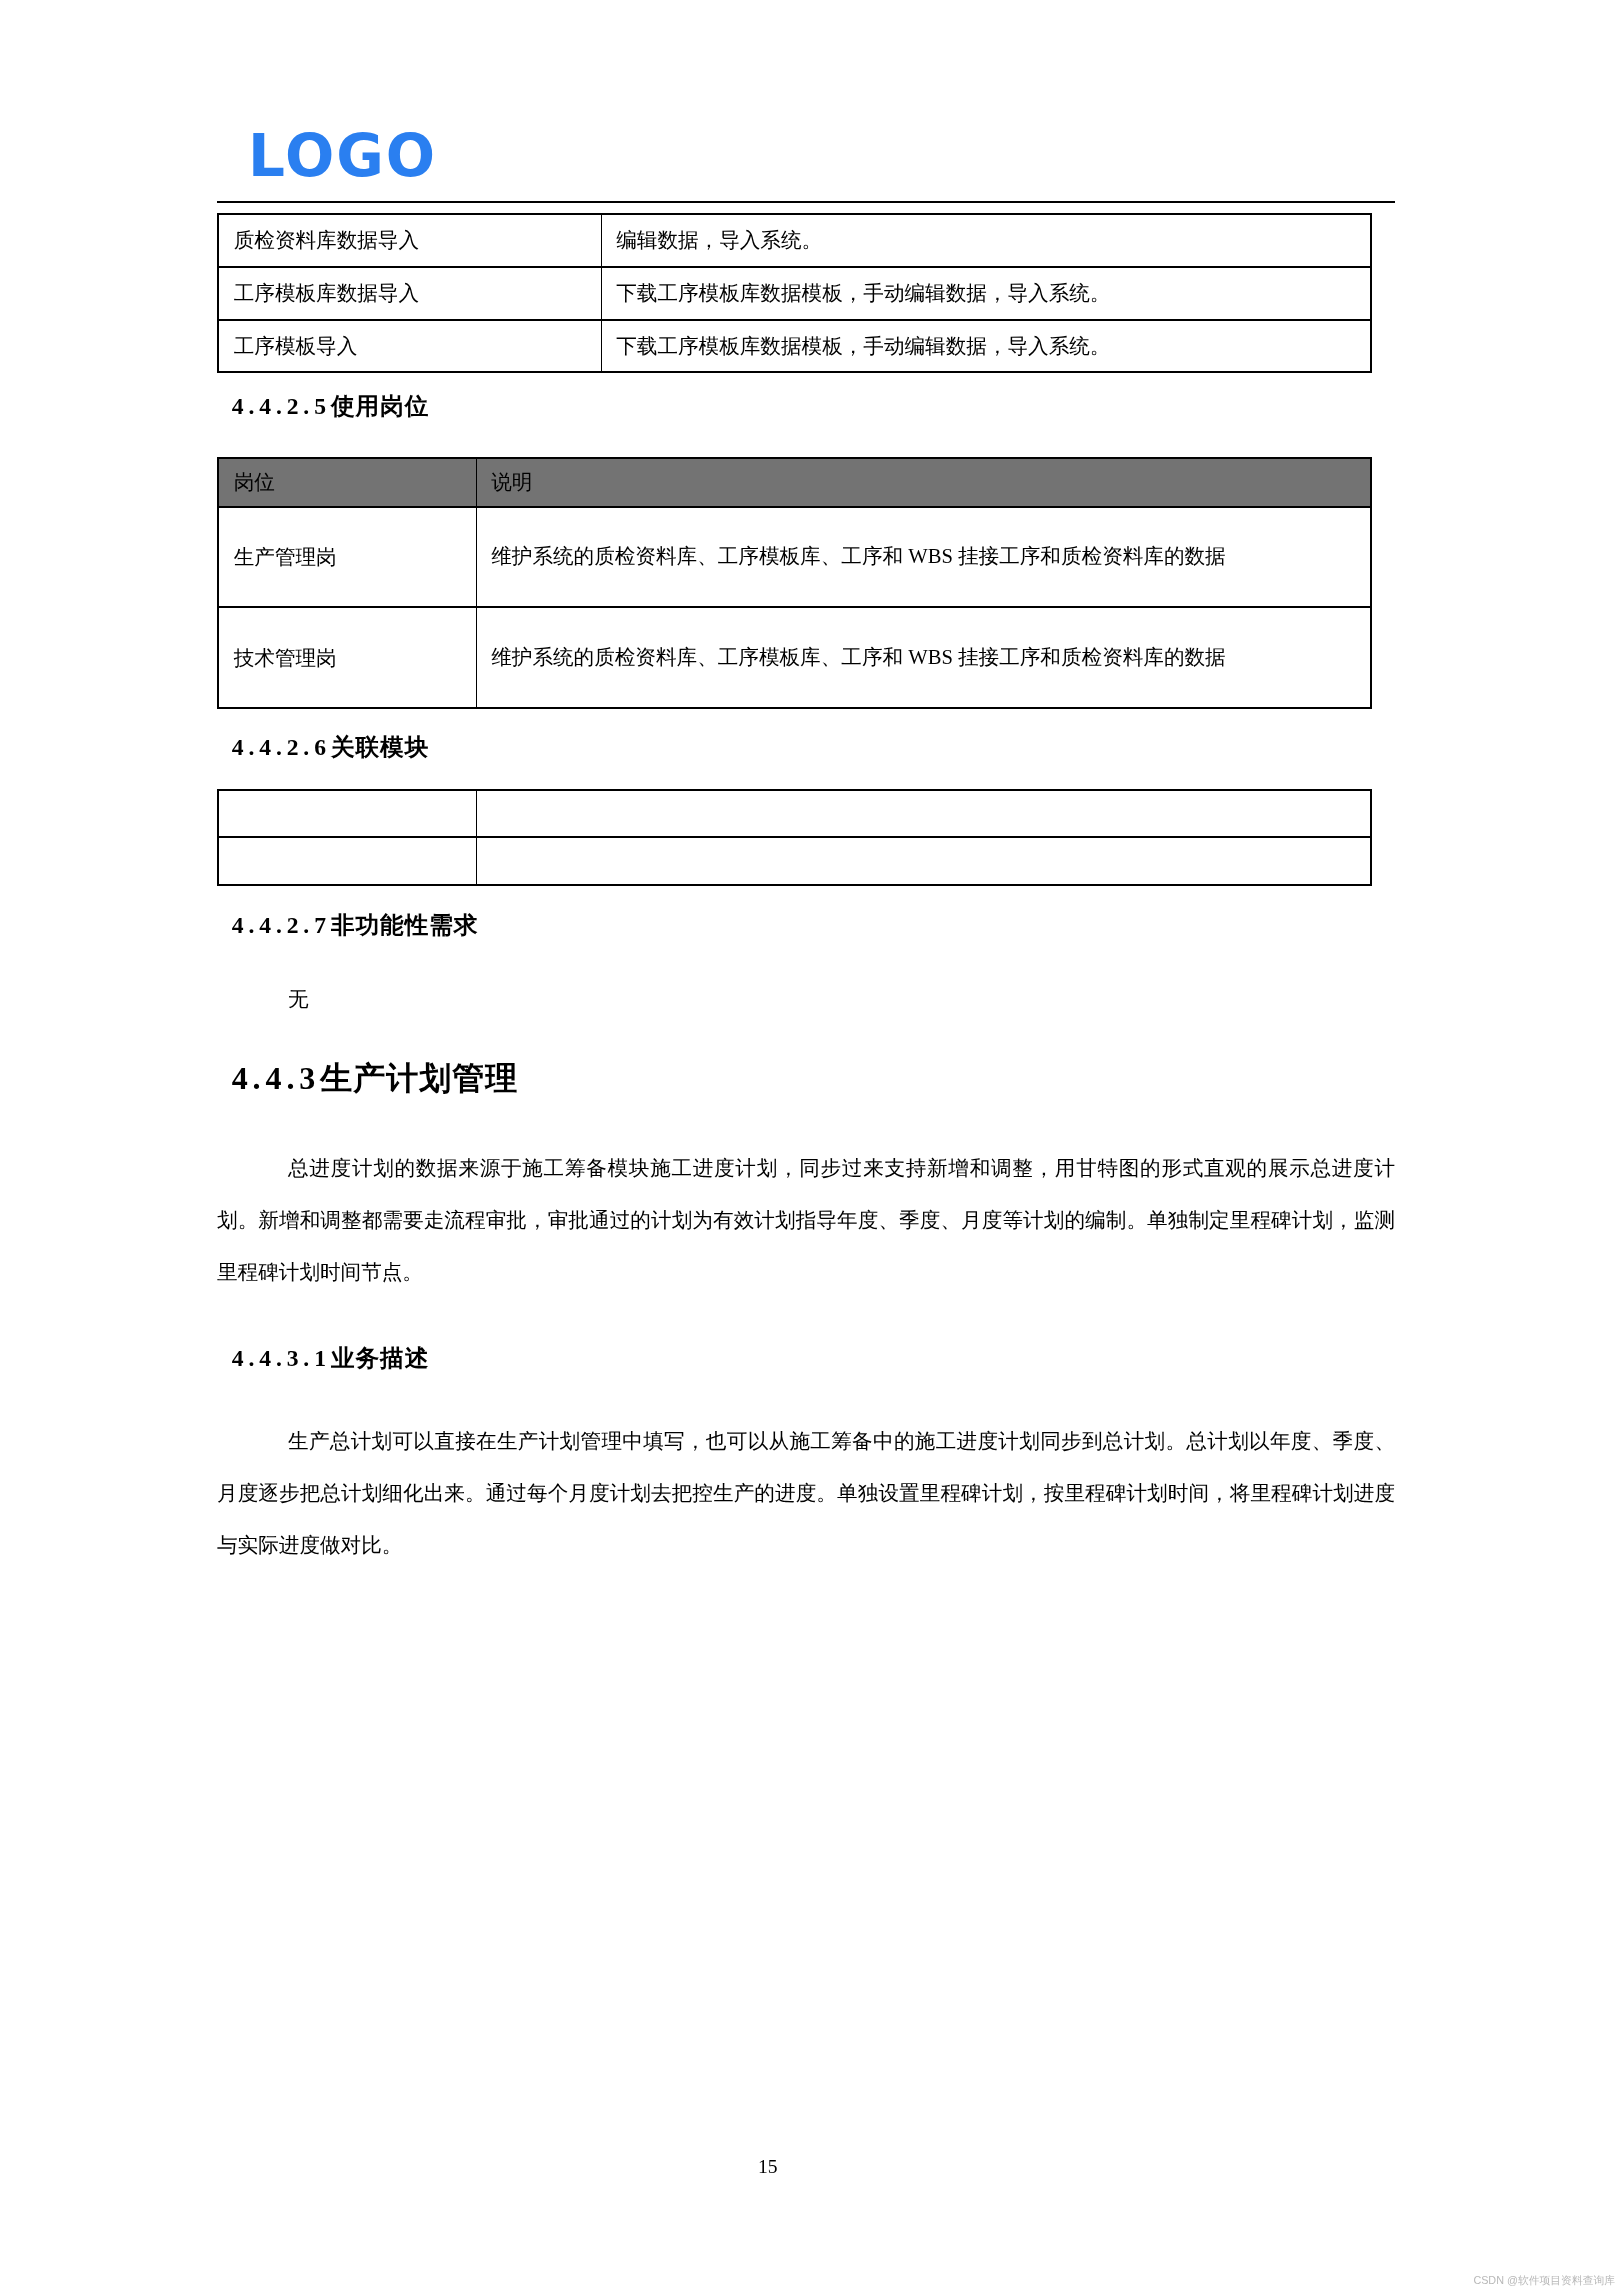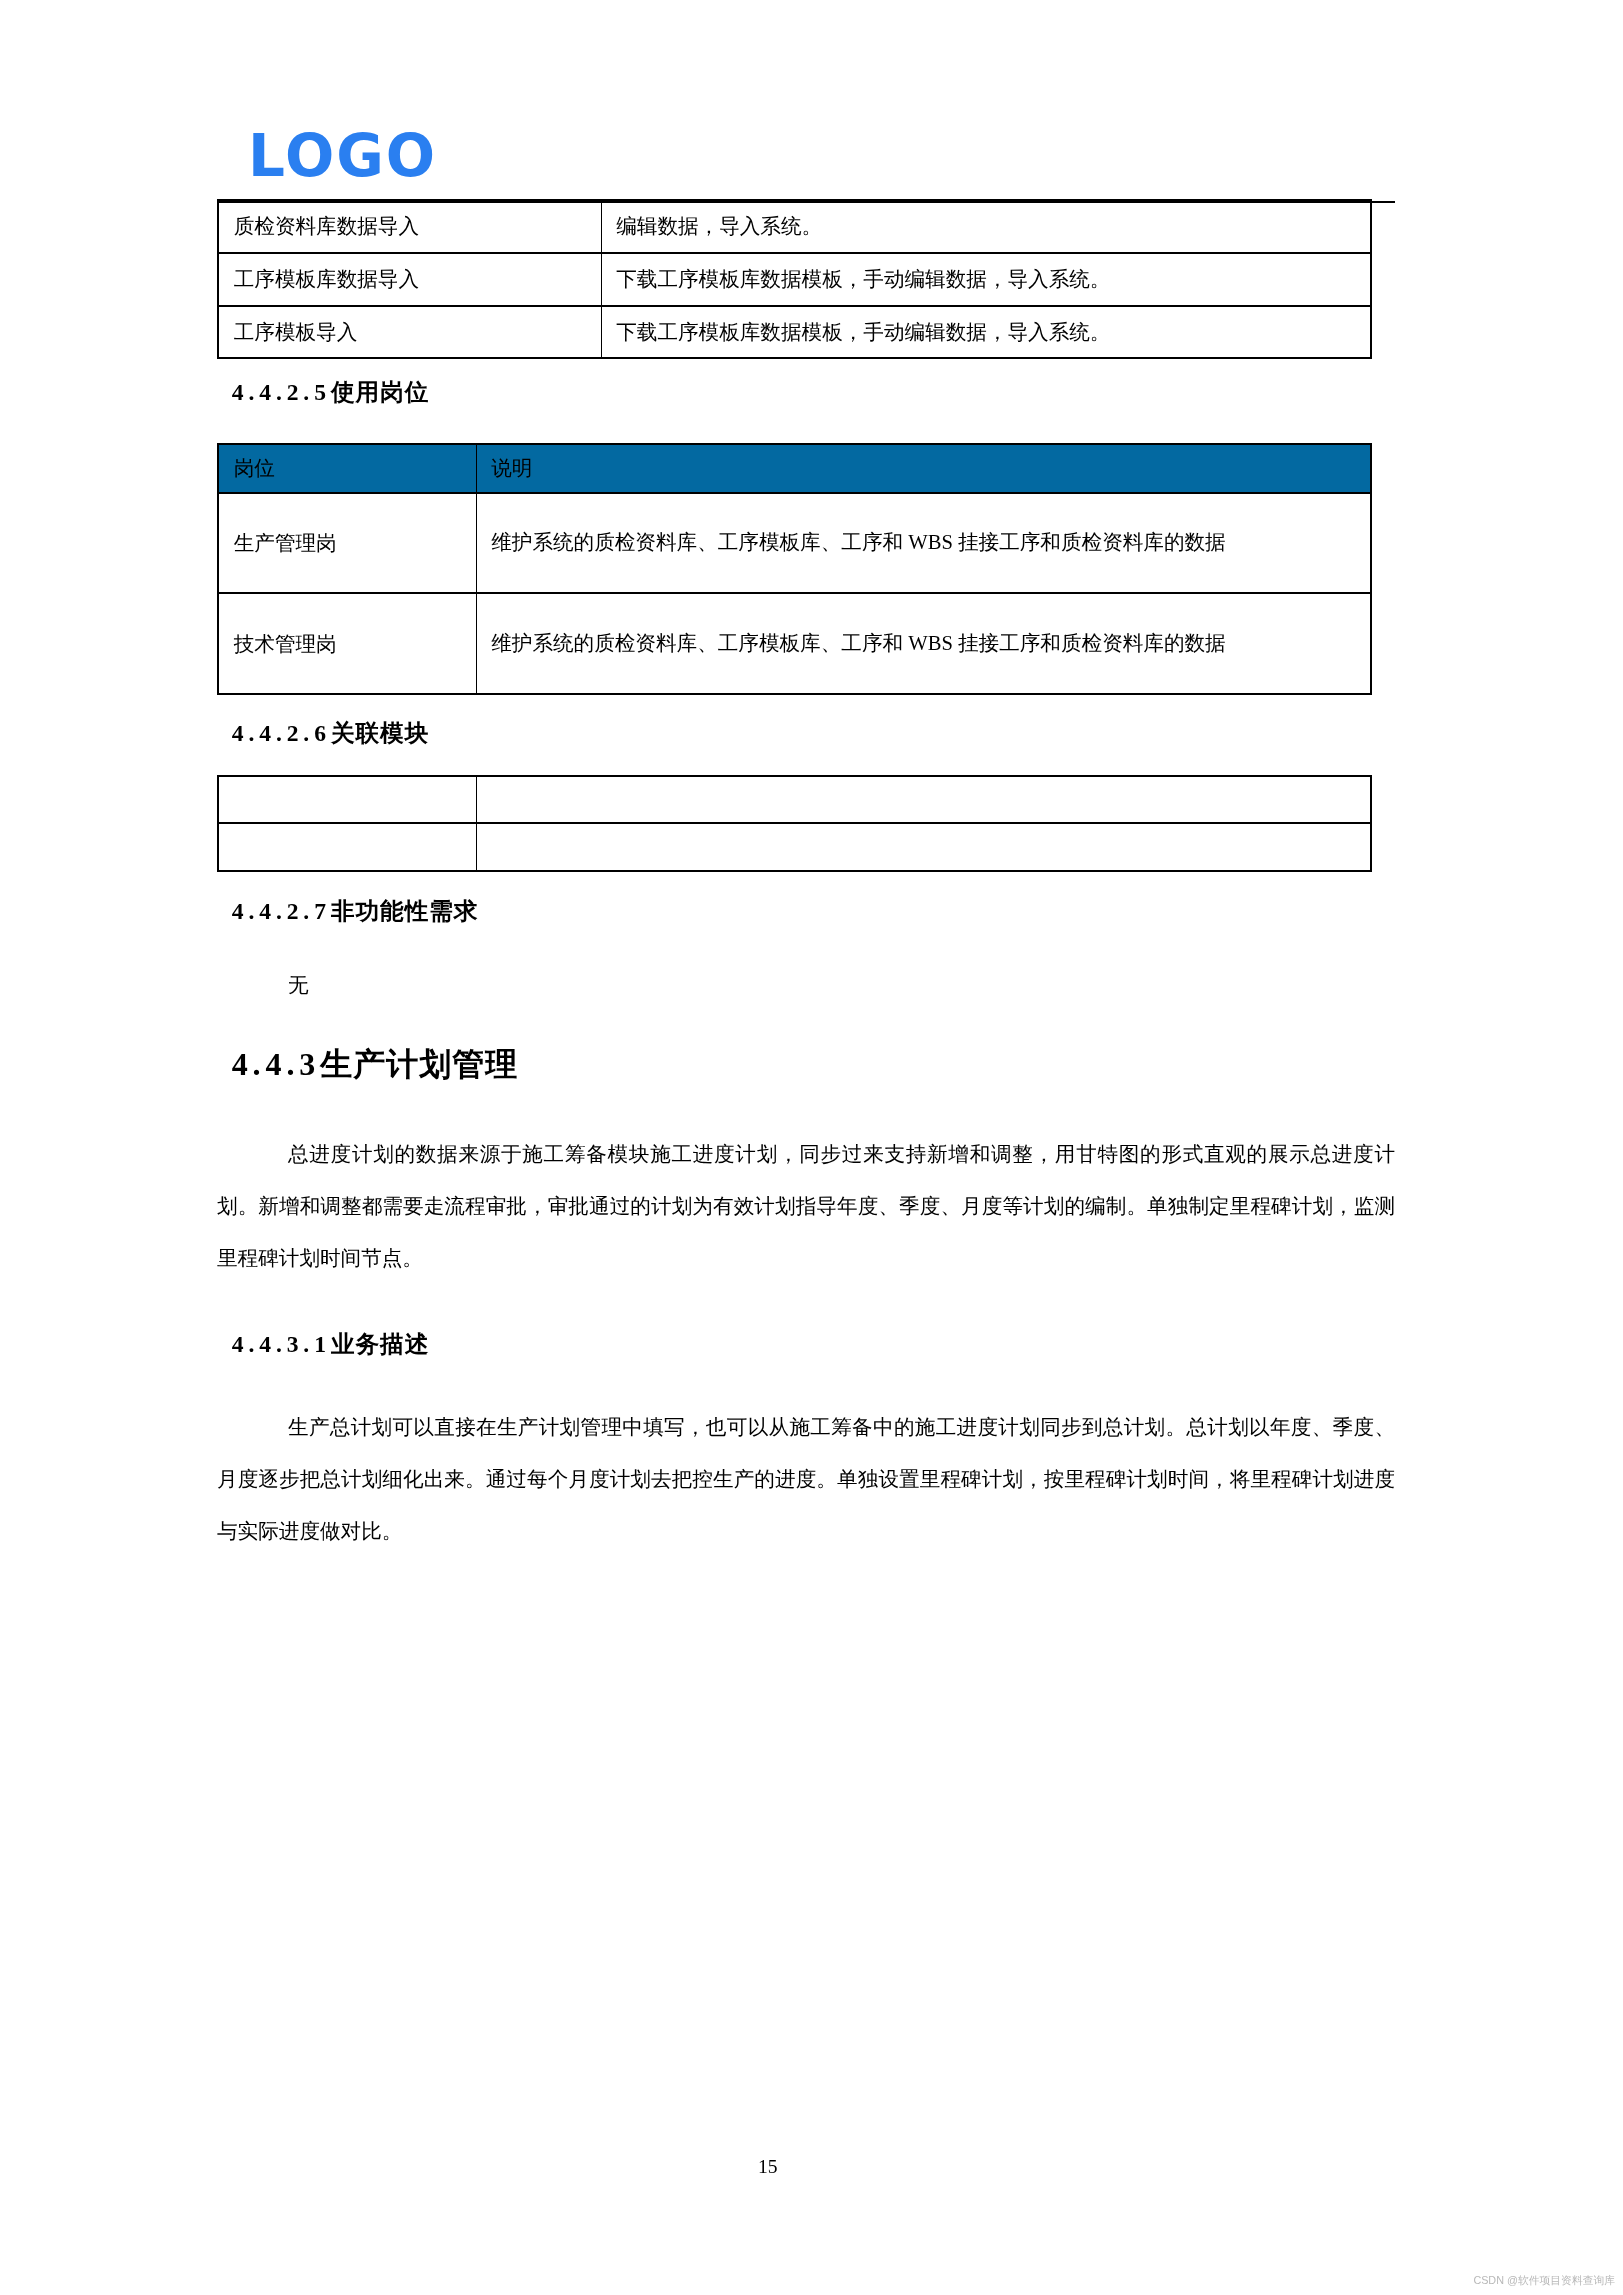--- a/index.html
+++ b/index.html
@@ -18,39 +18,39 @@
     font-weight:bold; font-size:58px; line-height:1;
     letter-spacing:2px;
     color:#2a7ff0;
   }
   .header-rule {
     position:absolute; left:217px; top:201px;
     width:1178px; height:2px; background:#000;
   }
   
   .content {
-    position:absolute; left:217px; top:199px; width:1178px;
+    position:absolute; left:217px; top:213px; width:1178px;
   }
   
   table.tbl {
     border-collapse:collapse; table-layout:fixed;
     width:1153px;
     border:2px solid #000;
     font-size:20.6px;
   }
   table.tbl td, table.tbl th {
     border-left:1px solid #000; border-right:1px solid #000;
     border-top:2px solid #000; border-bottom:2px solid #000;
     padding:2.9px 9.8px 2.9px 14.7px;
     vertical-align:middle;
     text-align:left;
     font-weight:normal;
     word-break:break-all;
   }
-  table.tbl th { background:#0369a1; }
+  table.tbl th { background:#737373; }
   .t1 col.cA { width:383px; }  .t1 col.cB { width:770px; }
   .t2 col.cA, .t3 col.cA { width:258px; }
   .t2 col.cB, .t3 col.cB { width:895px; }
   .t1 td { height:45px; }
   .t2 th, .t3 th { height:41px; }
   .t2 td.desc { line-height:47px; }
   .t2 td { height:93px; }
   .t3 td { height:40px; }
   
   .h3 {

